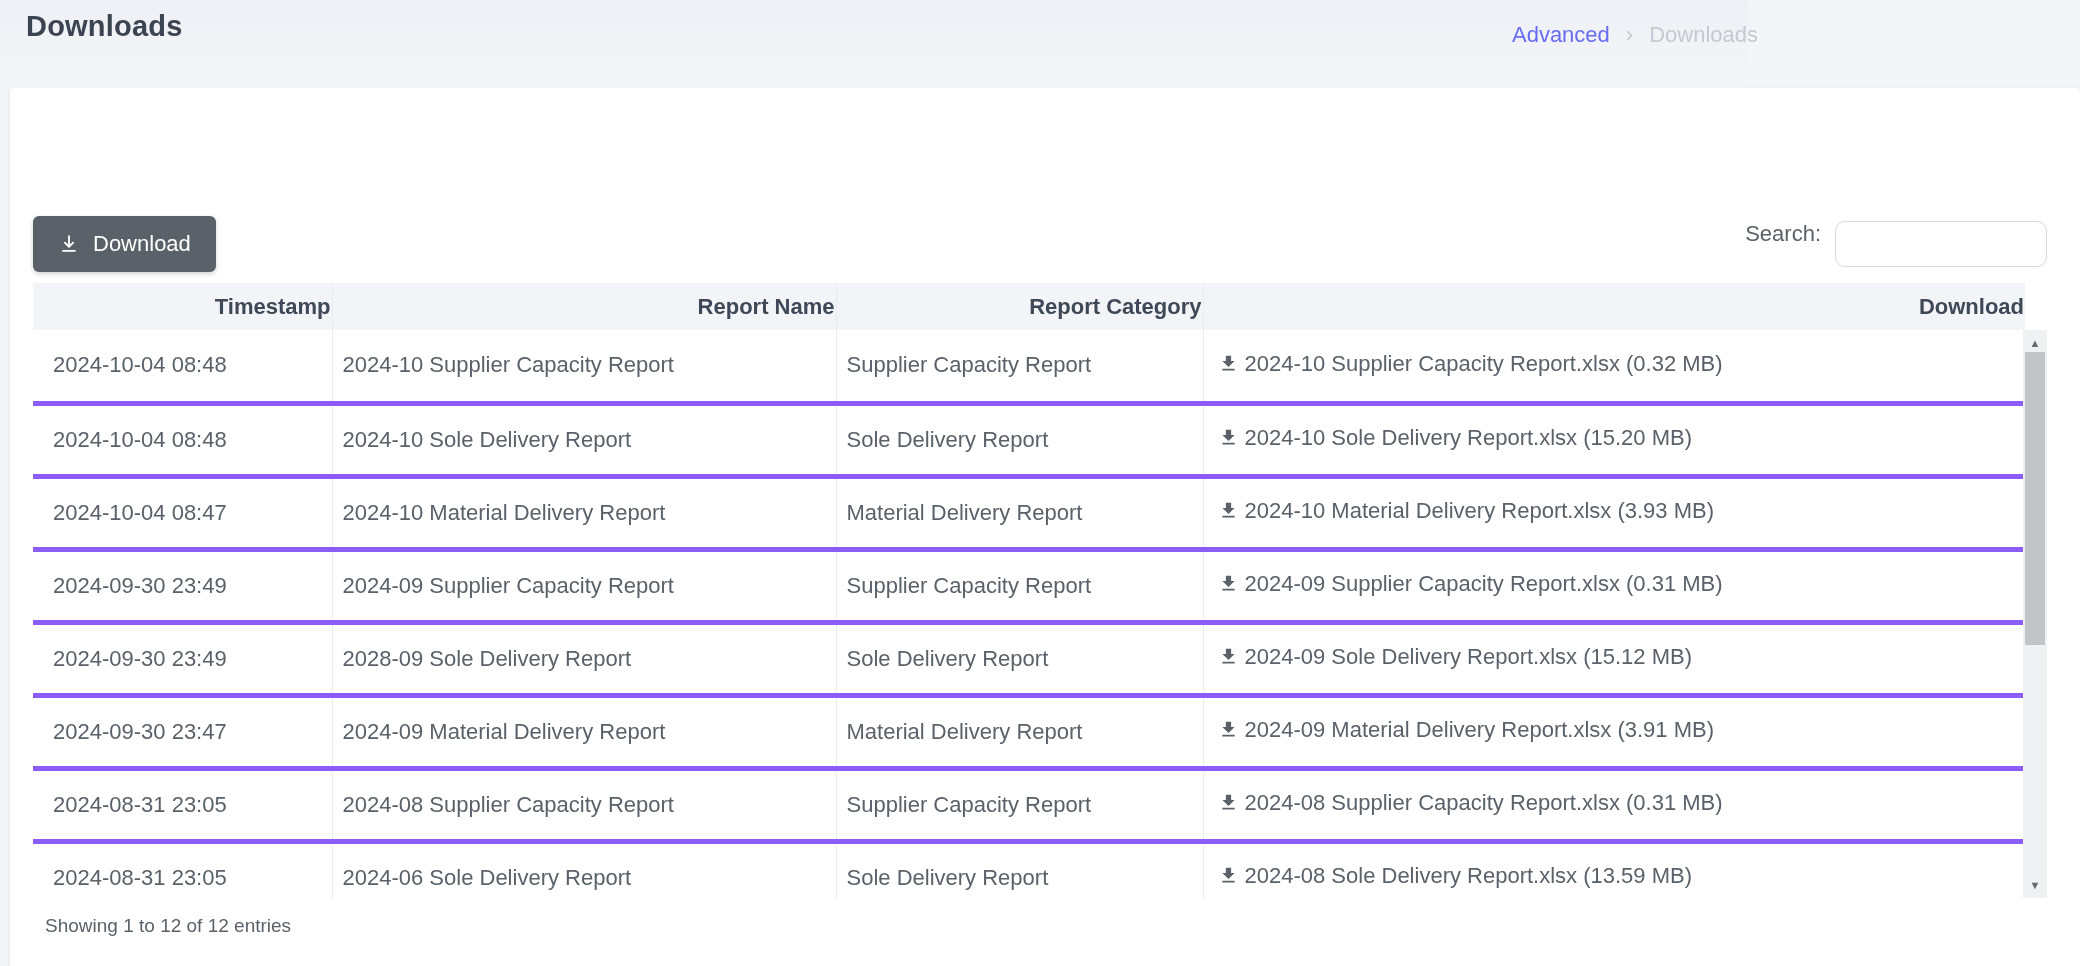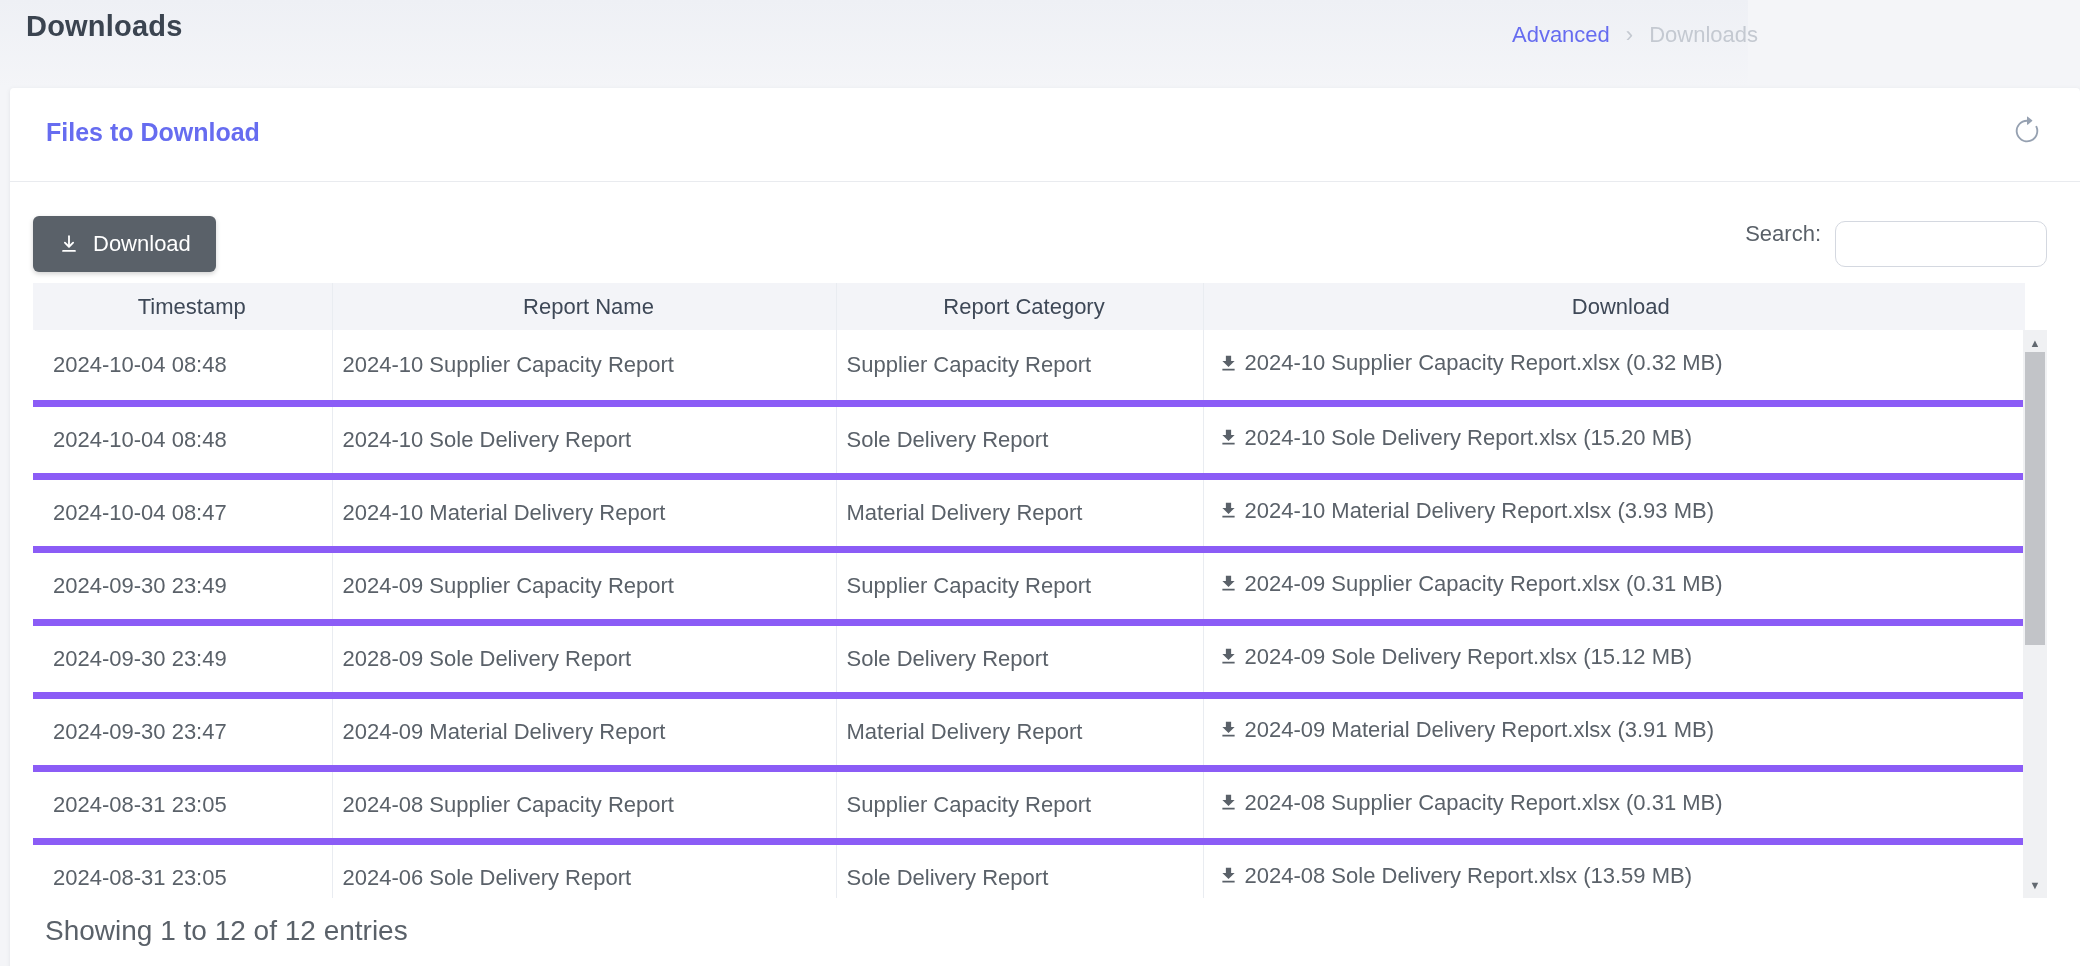--- a/index.html
+++ b/index.html
@@ -39,65 +39,56 @@
   .btn-download svg { width:22px; height:22px; stroke:#fff; fill:none; stroke-width:2; stroke-linecap:round; stroke-linejoin:round; }
   .search-group { display:flex; align-items:flex-start; gap:14px; font-size:22px; color:#5a6169; }
   .search-input { width:212px; height:46px; border:1px solid #d4d8e0; border-radius:10px;
     padding:0 12px; font-size:20px; background:#fff; outline:none;
     font-family:"Liberation Sans", sans-serif; }
 
   
   .table-wrap { position:relative; margin-top:11px; width:1992px; }
   table { width:1992px; table-layout:fixed; border-collapse:collapse; }
   col.c1{width:299px;} col.c2{width:504px;} col.c3{width:367px;} col.c4{width:822px;}
-  thead th { background:#f3f4f8; height:47px; text-align:center; font-size:22px; font-weight:400;
+  thead th { background:#f3f4f8; height:47px; text-align:right; font-size:22px; font-weight:700;
     color:#3e4857; cursor:pointer; }
   th, td { overflow:hidden; white-space:nowrap; }
   th:nth-child(1), td:nth-child(1){ padding-left:20px; }
   th:nth-child(2), td:nth-child(2){ padding-left:10px; }
   th:nth-child(3), td:nth-child(3){ padding-left:10px; }
   th:nth-child(4), td:nth-child(4){ padding-left:14px; }
   th + th, td + td { border-left:1px solid #e9ecf1; }
   .table-viewport { height:568px; overflow:hidden; width:1992px; }
-  td { height:73px; background:#fff; font-size:22px; color:#5a6169; border-bottom:7px solid #8b5cf6; }
+  td { height:73px; background:#fff; font-size:22px; color:#5a6169; border-bottom:5px solid #8b5cf6; }
   .dl-link { display:inline-flex; align-items:center; gap:6px; cursor:pointer; color:#5a6169; }
   .dl-icon svg { width:21px; height:21px; fill:#5a6169; display:block; }
 
   
   .scrollbar { position:absolute; left:1990px; top:47px; width:24px; height:568px; background:#f0f1f3; }
   .scroll-arrow { position:absolute; left:0; width:24px; height:22px; color:#626970;
     font-size:11px; line-height:22px; text-align:center; cursor:pointer; }
   .scroll-arrow.up { top:2px; }
   .scroll-arrow.down { bottom:2px; }
   .scroll-thumb { position:absolute; left:2px; top:22px; width:20px; height:293px; background:#c2c4c8; cursor:grab; }
 
-  .entries-info { margin-top:17px; padding-left:12px; font-size:28px; color:#5a6169; }
+  .entries-info { margin-top:17px; padding-left:12px; font-size:19px; color:#5a6169; }
 </style>
 </head>
 <body>
 
 <div class="page-header">
   <div class="page-title">Downloads</div>
   <div class="breadcrumb">
     <a class="bc-link">Advanced</a>
     <span class="bc-sep">›</span>
     <span class="bc-current">Downloads</span>
   </div>
 </div>
 
 <div class="card">
-  <div class="card-header">
-    <div class="card-title">Files to Download</div>
-    <span class="refresh-btn">
-      <svg viewBox="0 0 16 16">
-        <path d="M8 3a5 5 0 1 0 4.546 2.914.5.5 0 0 1 .908-.417A6 6 0 1 1 8 2z"></path>
-        <path d="M8 4.466V.534a.25.25 0 0 1 .41-.192l2.36 1.966c.12.1.12.284 0 .384L8.41 4.658A.25.25 0 0 1 8 4.466"></path>
-      </svg>
-    </span>
-  </div>
 
   <div class="card-body">
     <div class="toolbar">
       <button class="btn-download">
         <svg viewBox="0 0 24 24">
           <path d="M12 3.5v11"></path>
             <path d="M7.5 10.5L12 15l4.5-4.5"></path>
             <path d="M5.5 19.5h13"></path>
         </svg>
         <span>Download</span>

